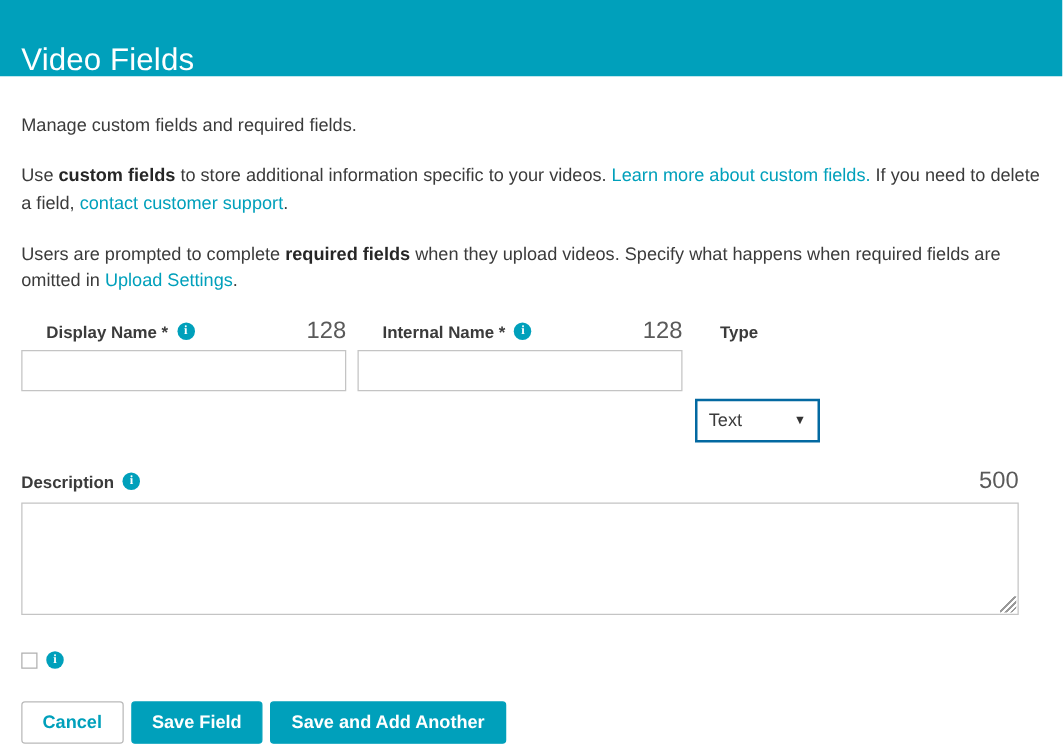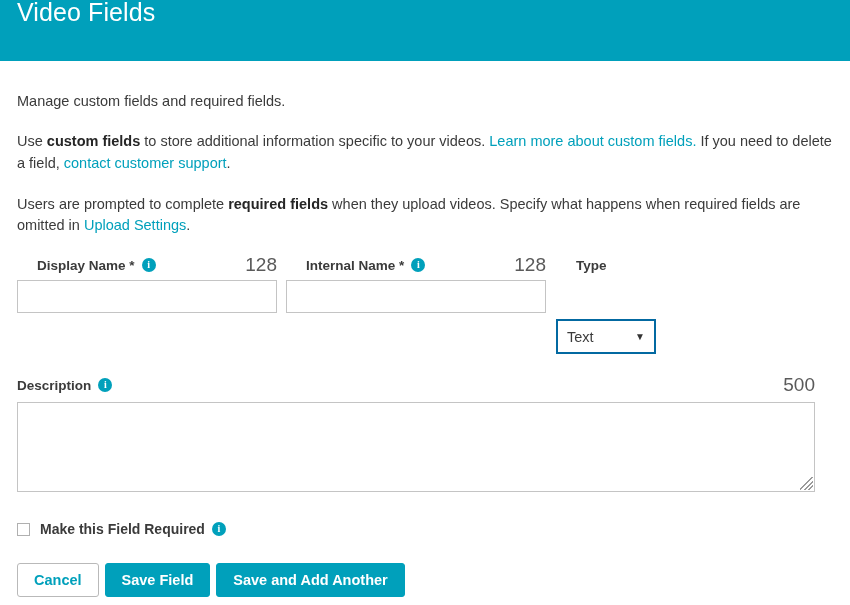--- a/index.html
+++ b/index.html
@@ -13,21 +13,21 @@
     font-family: "Liberation Sans", sans-serif;
     color: #404040;
     overflow: hidden;
   }
 
   
   .page-header {
     height: 61px;
     background: #00a0bb;
     display: flex;
-    align-items: flex-start;
+    align-items: flex-end;
     padding: 0 16px 0 17px;
     box-sizing: border-box;
   }
   .page-title {
     color: #ffffff;
     font-size: 25px;
     font-weight: 400;
     letter-spacing: 0.1px;
     line-height: 1;
   }
@@ -306,21 +306,20 @@
       <span class="char-count">500</span>
     </div>
     <div class="textarea-wrap">
       <textarea class="desc-input" placeholder="" style=""></textarea>
       <span class="resize-grip"></span>
     </div>
   </div>
 
   <div class="check-row">
     <span class="checkbox"></span>
-    <span class="check-label">Make this Field Required</span>
     <span class="info-icon">i</span>
   </div>
 
   <div class="button-row">
     <div class="btn btn-secondary">Cancel</div>
     <div class="btn btn-primary">Save Field</div>
     <div class="btn btn-primary">Save and Add Another</div>
   </div>
 
 </div>

